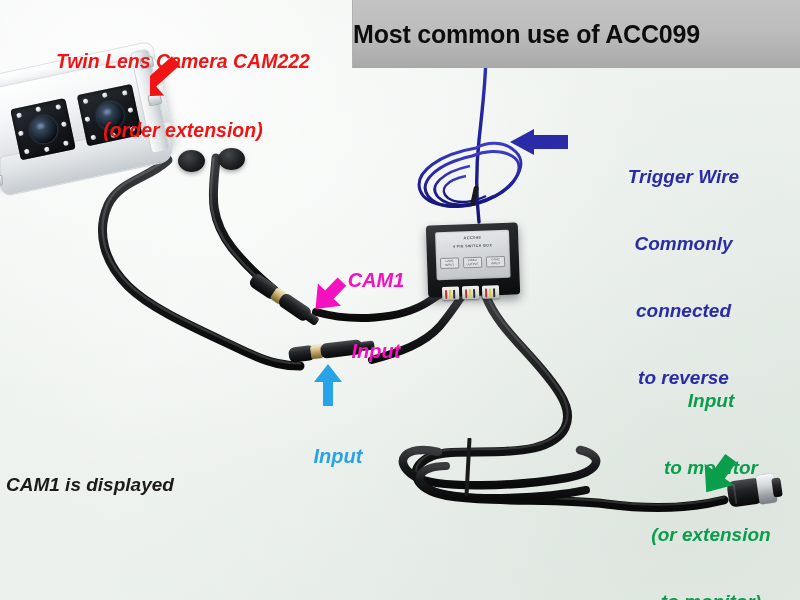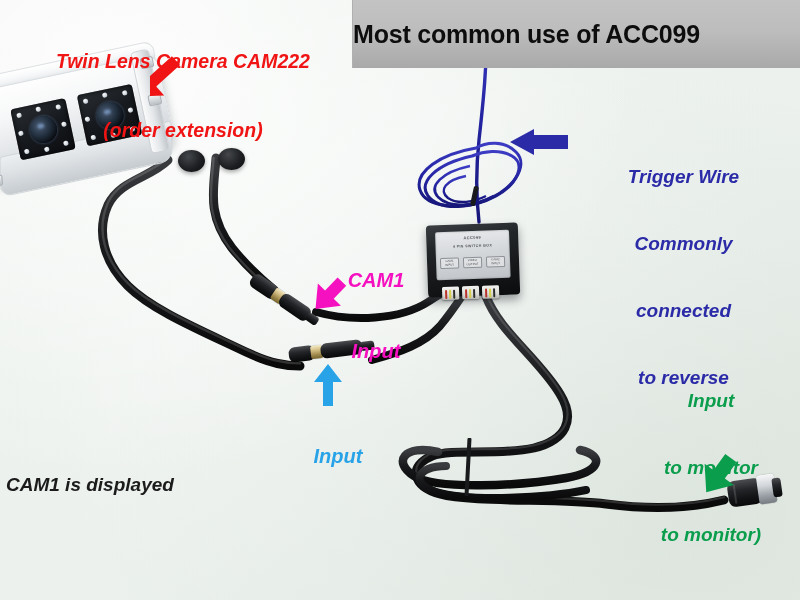--- a/index.html
+++ b/index.html
@@ -375,20 +375,21 @@
   <div class="txt" id="label-cam2">
     <div>Input</div>
   </div>
   <svg class="arrow" style="left:312px;top:364px;" width="32" height="42">
     <path d="M16,0 L30,18 L21,18 L21,42 L11,42 L11,18 L2,18 Z" fill="#29a3e8"></path>
   </svg>
 
   <div class="txt" id="label-output">
     <div>Input</div>
     <div>to monitor</div>
+    <div>(or extension</div>
     <div>to monitor)</div>
   </div>
   <svg class="arrow" style="left:690px;top:452px;" width="56" height="48">
     <g transform="rotate(36 28 24)">
       <path d="M21,2 L35,2 L35,22 L46,22 L28,44 L10,22 L21,22 Z" fill="#0a9d4c"></path>
     </g>
   </svg>
 
   <div class="txt" id="label-note">
     <div>CAM1 is displayed</div>

